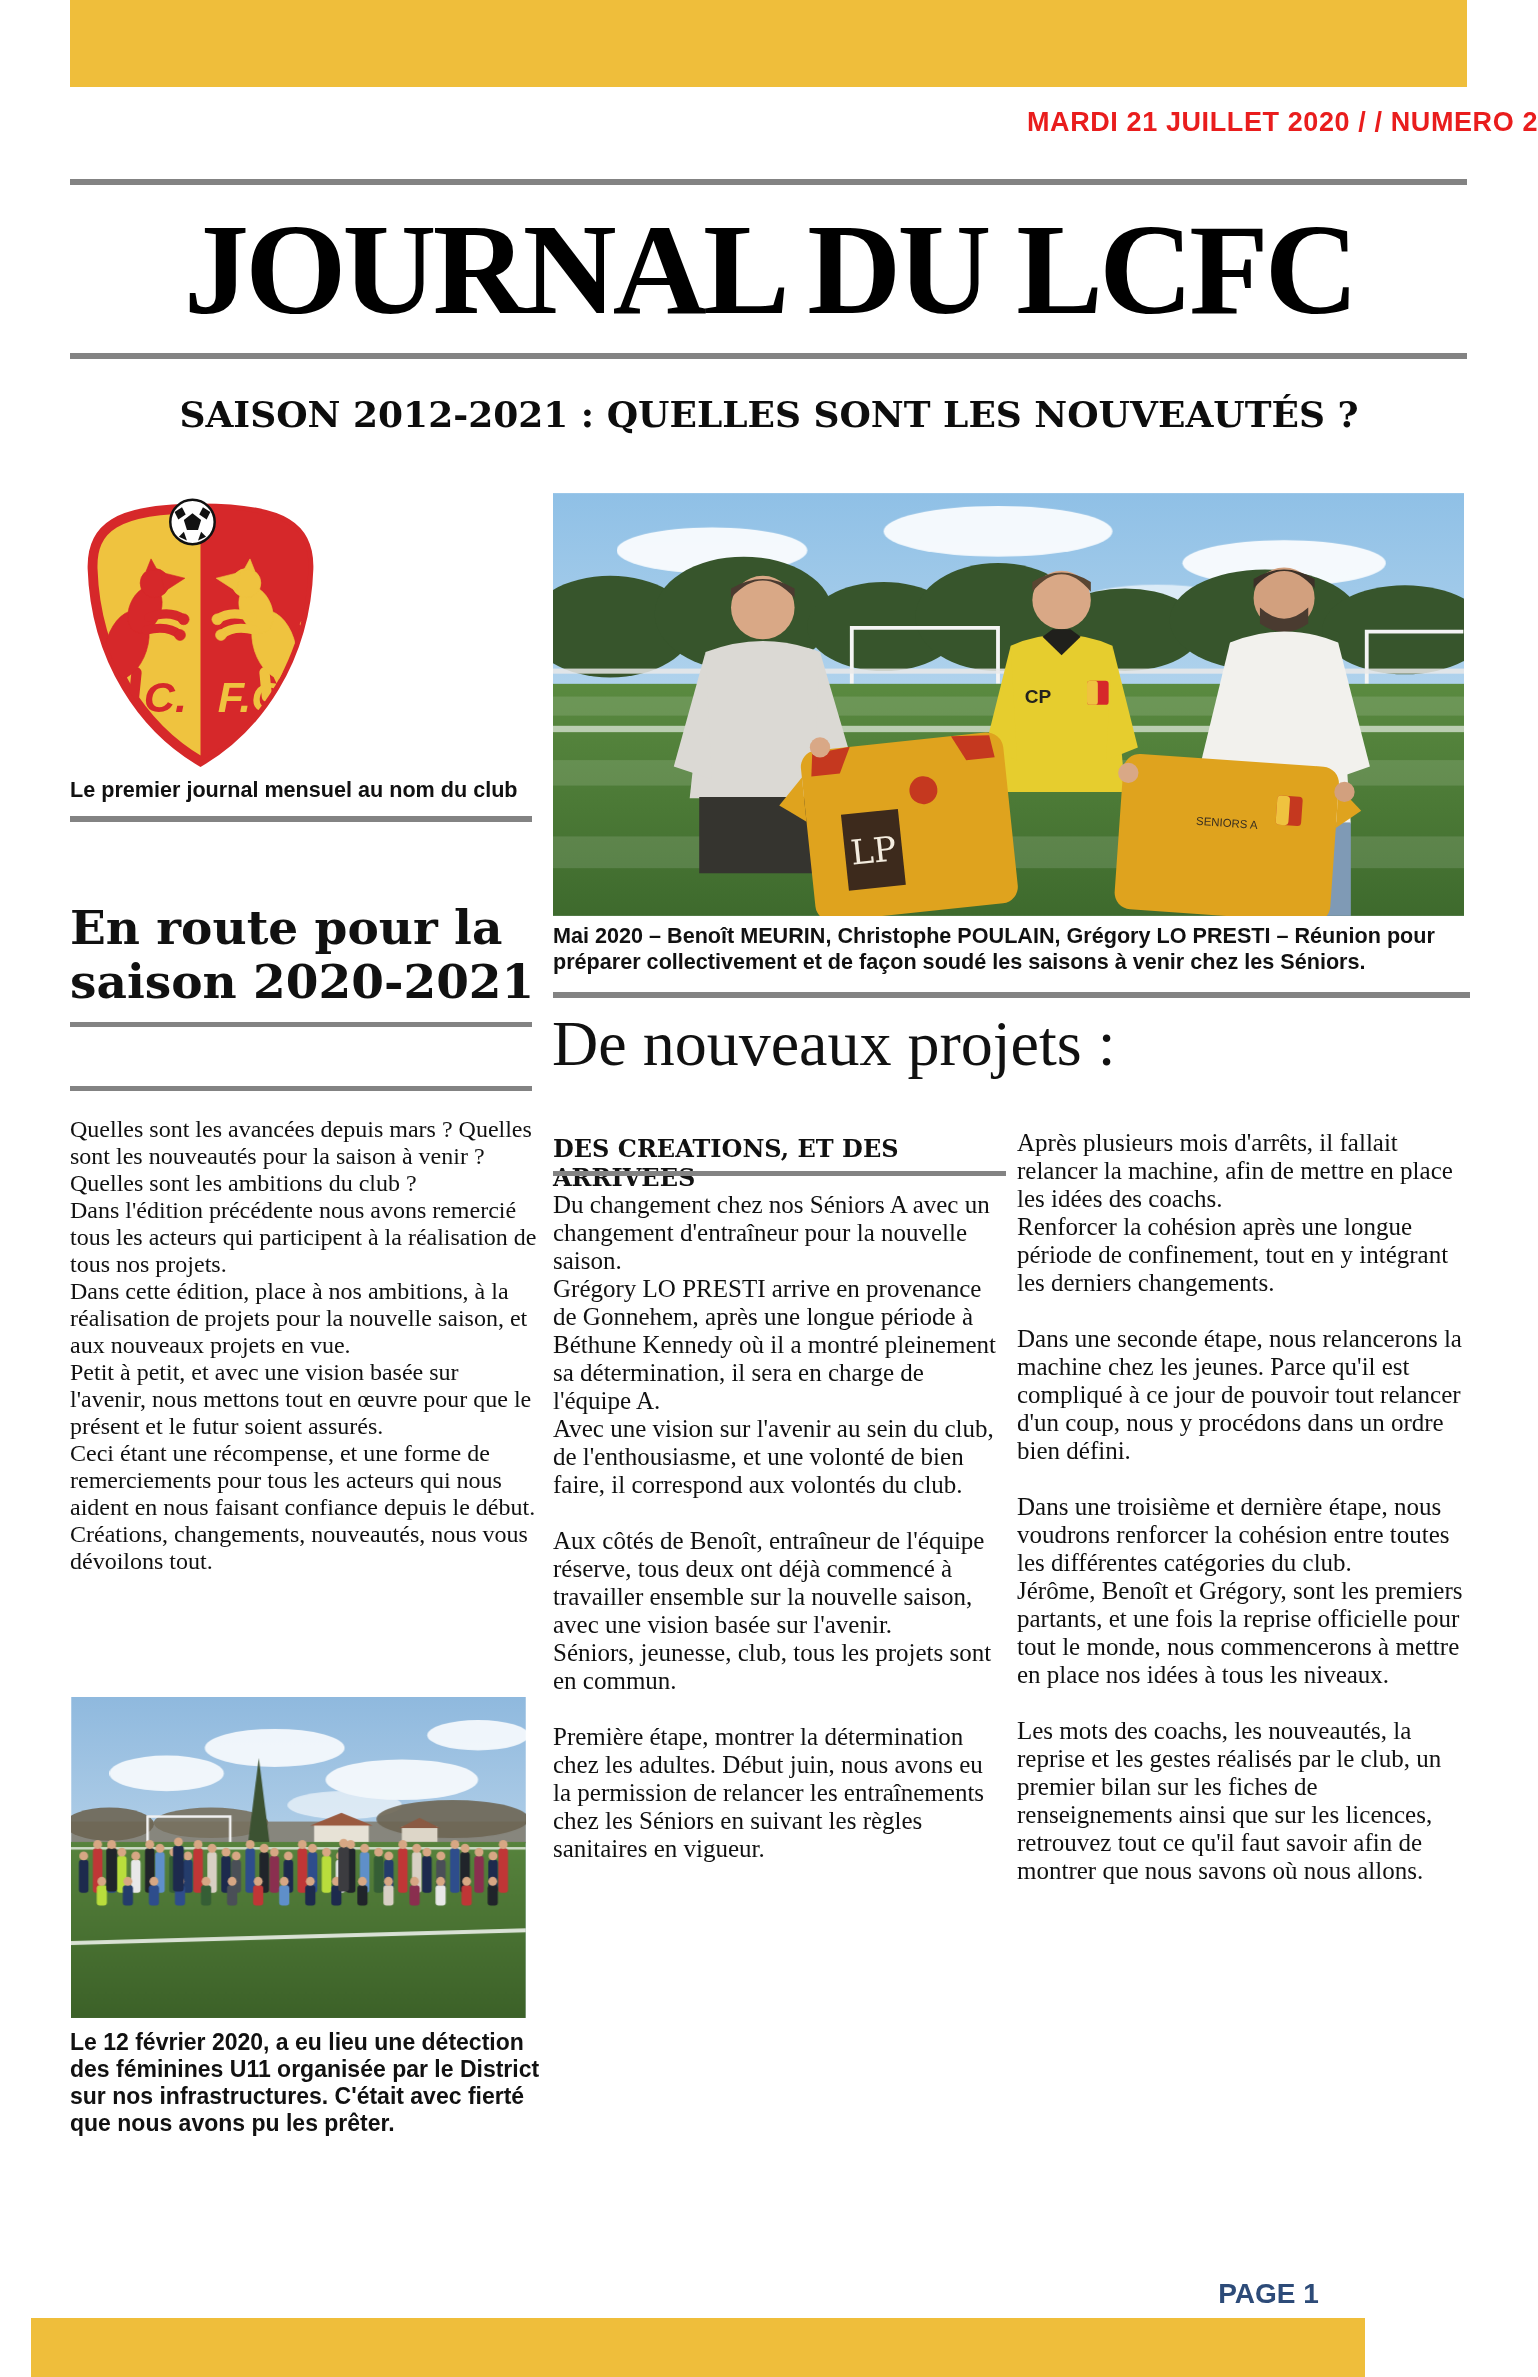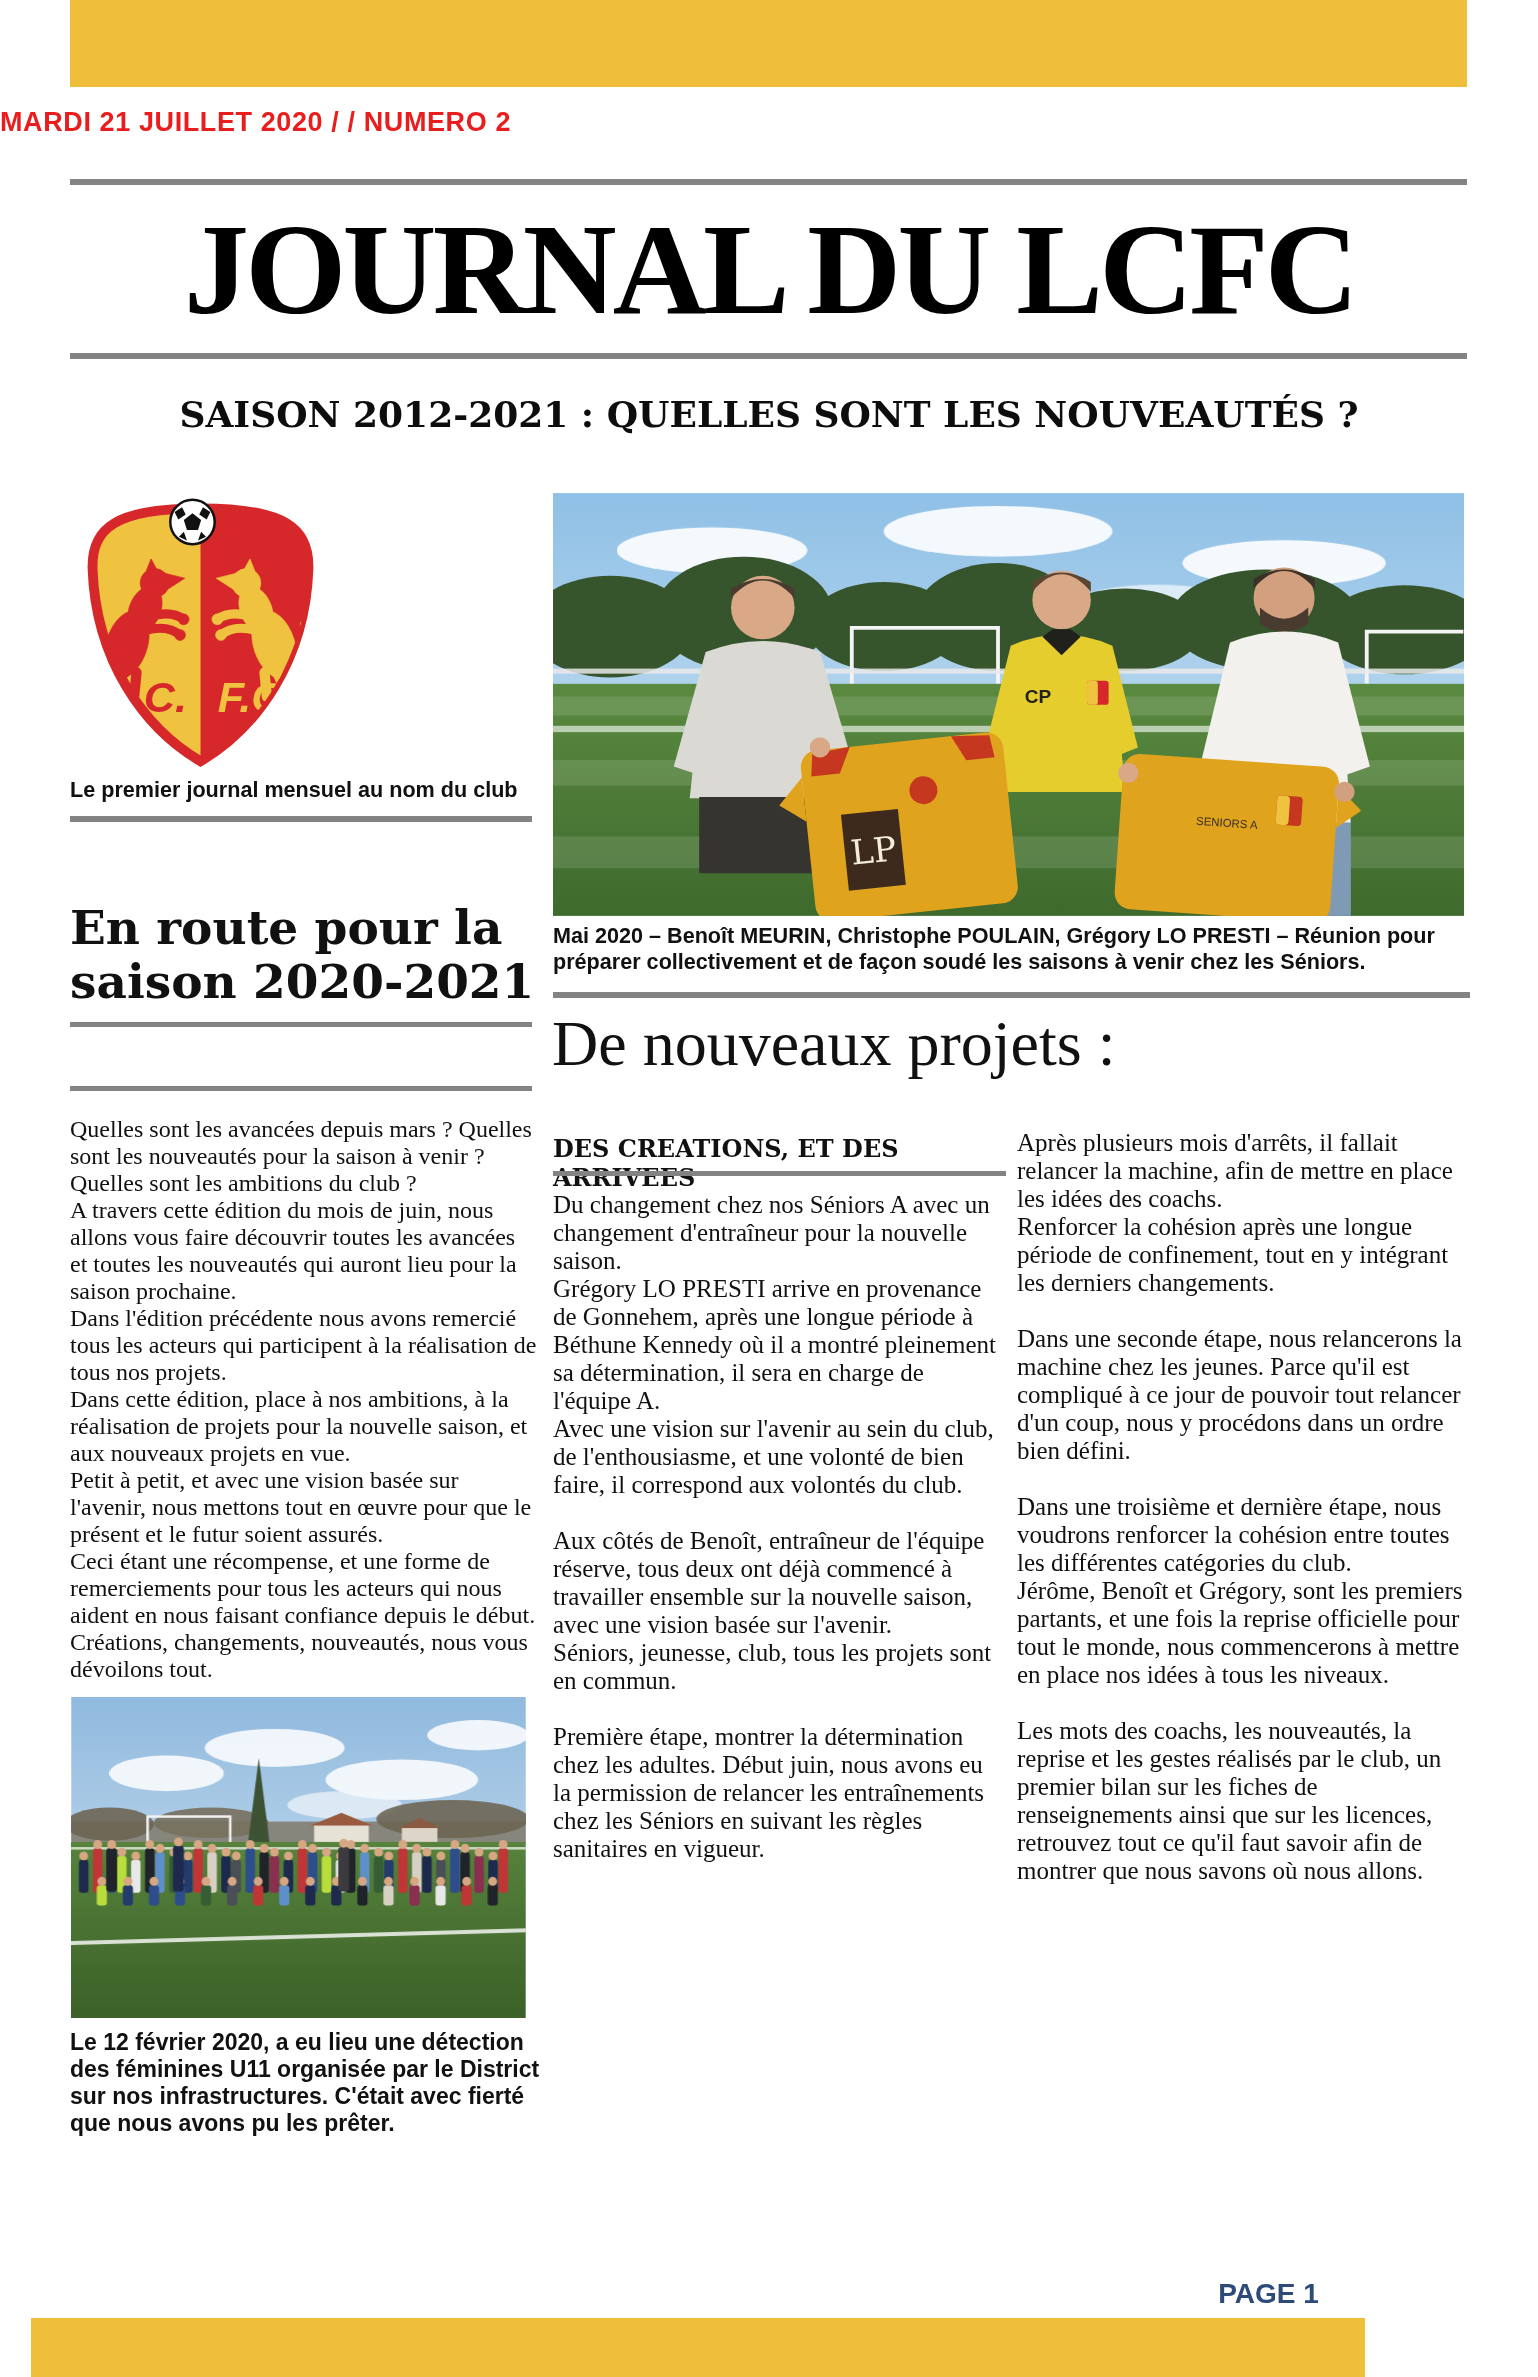--- a/index.html
+++ b/index.html
@@ -1,21 +1,21 @@
 <!DOCTYPE html>
 <html style="font-size:10.2px"><head>
 <meta charset="utf-8">
 <style>
   html,body{margin:0;padding:0;background:#ffffff;}
   .page{position:relative;width:1538px;height:2377px;background:#ffffff;overflow:hidden;
         font-family:"Liberation Serif",serif;color:#111;}
   .abs{position:absolute;}
   .bar{background:#EFBE3B;}
   .rule{background:#838383;}
-  .date-line{left:0;top:107px;width:1538px;text-align:left;
+  .date-line{left:0;top:107px;width:1538px;text-align:right;
              font-family:"Liberation Sans",sans-serif;font-weight:bold;font-size:27px;
              color:#E91D1D;letter-spacing:0.6px;}
   .masthead-title{left:70px;top:201px;width:1399px;text-align:center;line-height:1.05;
              font-family:Liberation Serif, serif;font-weight:bold;font-size:130px;
              letter-spacing:-3.8px;color:#000000;white-space:nowrap;}
   .subtitle{left:0;top:393px;width:1538px;text-align:center;
              font-family:"DejaVu Serif",serif;font-weight:bold;font-size:36px;color:#0d0d0d;}
   .logo-caption{left:70px;top:777px;width:470px;
              font-family:"Liberation Sans",sans-serif;font-weight:bold;font-size:21.6px;}
   .left-heading{left:70px;top:901px;width:470px;font-family:"DejaVu Serif",serif;
@@ -116,21 +116,20 @@
 
   <div class="abs left-heading">En route pour la saison 2020-2021</div>
 
   <div class="abs rule" style="left:70px;top:1022px;width:462px;height:5.1px;"></div>
 
 
   <div class="abs rule" style="left:70px;top:1086px;width:462px;height:5.1px;"></div>
 
   <div class="abs left-body">
     <p>Quelles sont les avancées depuis mars ? Quelles sont les nouveautés pour la saison à venir ? Quelles sont les ambitions du club ?</p>
-    <p>A travers cette édition du mois de juin, nous allons vous faire découvrir toutes les avancées et toutes les nouveautés qui auront lieu pour la saison prochaine.</p>
     <p>Dans l'édition précédente nous avons remercié tous les acteurs qui participent à la réalisation de tous nos projets.</p>
     <p>Dans cette édition, place à nos ambitions, à la réalisation de projets pour la nouvelle saison, et aux nouveaux projets en vue.</p>
     <p>Petit à petit, et avec une vision basée sur l'avenir, nous mettons tout en œuvre pour que le présent et le futur soient assurés.</p>
     <p>Ceci étant une récompense, et une forme de remerciements pour tous les acteurs qui nous aident en nous faisant confiance depuis le début.</p>
     <p>Créations, changements, nouveautés, nous vous dévoilons tout.</p>
   </div>
 
   <svg class="abs" style="left:71px;top:1697px;" width="455" height="321" viewBox="0 0 715 505">
     <defs>
       <linearGradient id="sky2" x1="0" y1="0" x2="0" y2="1">

